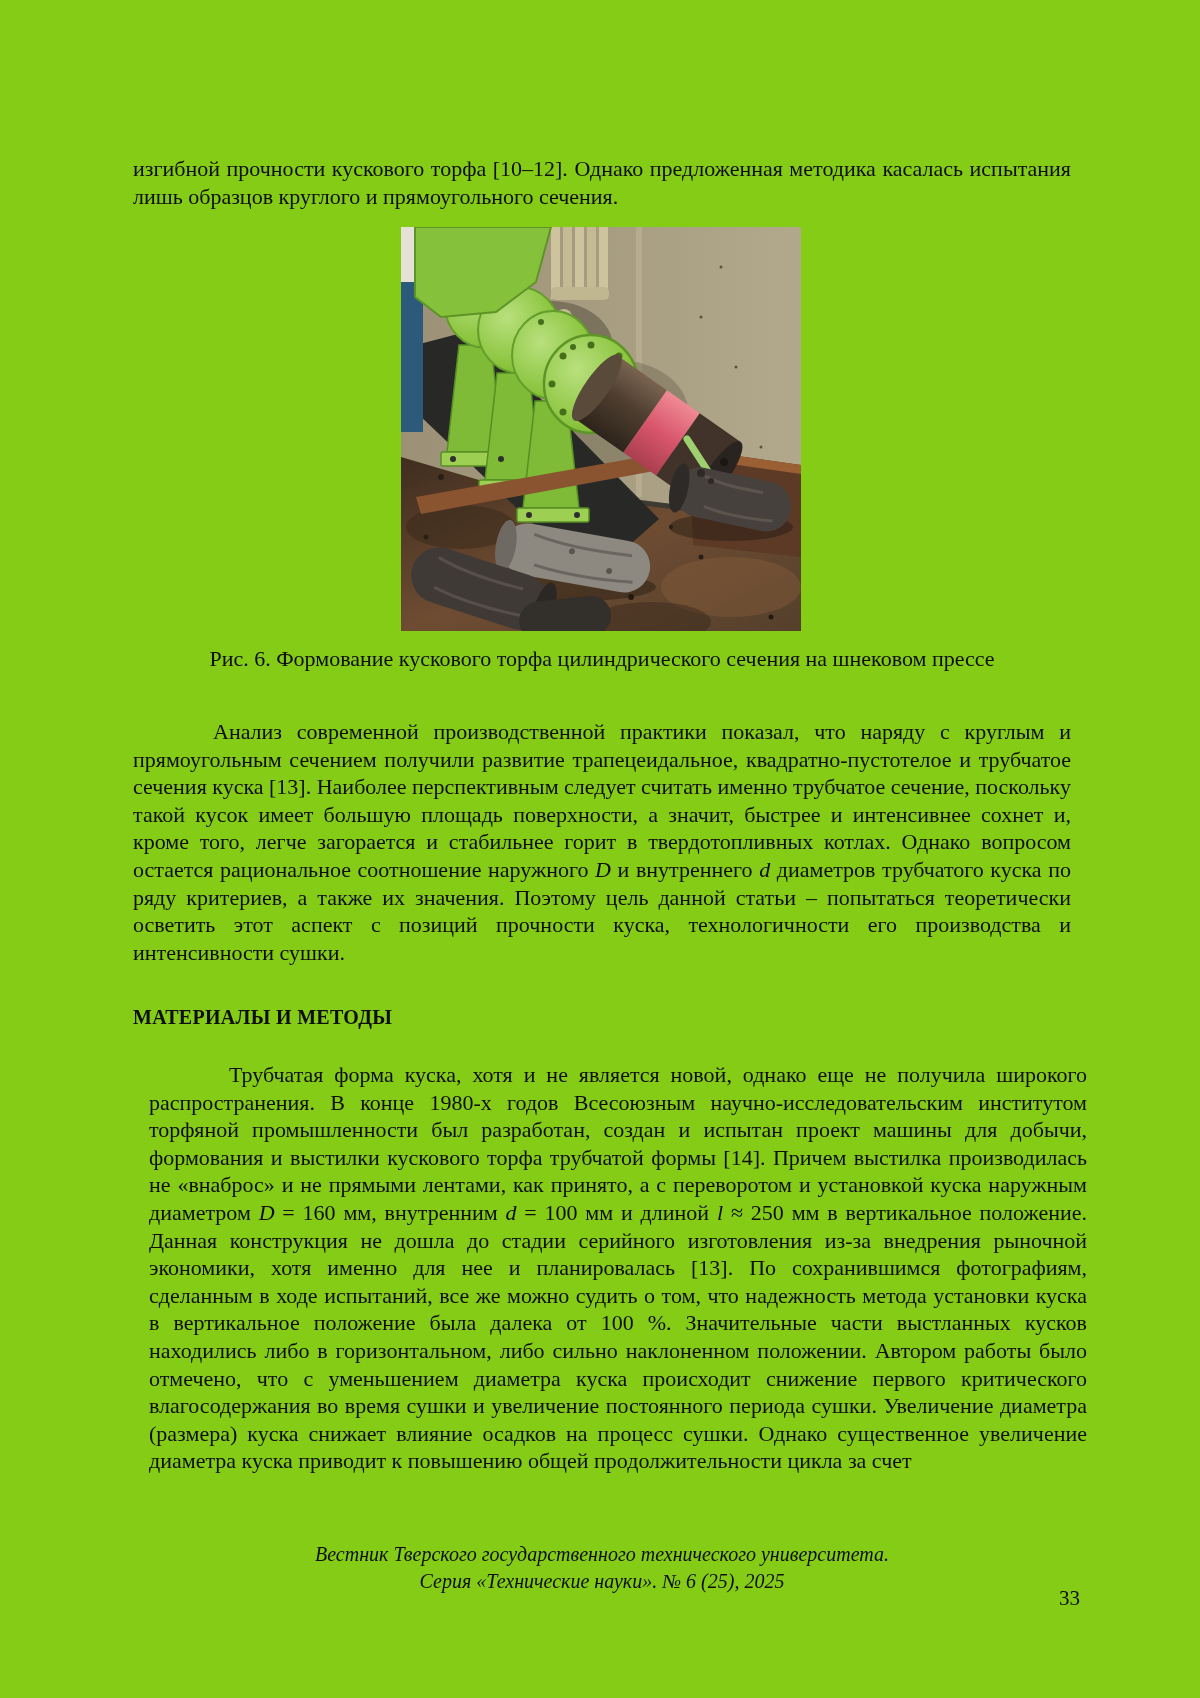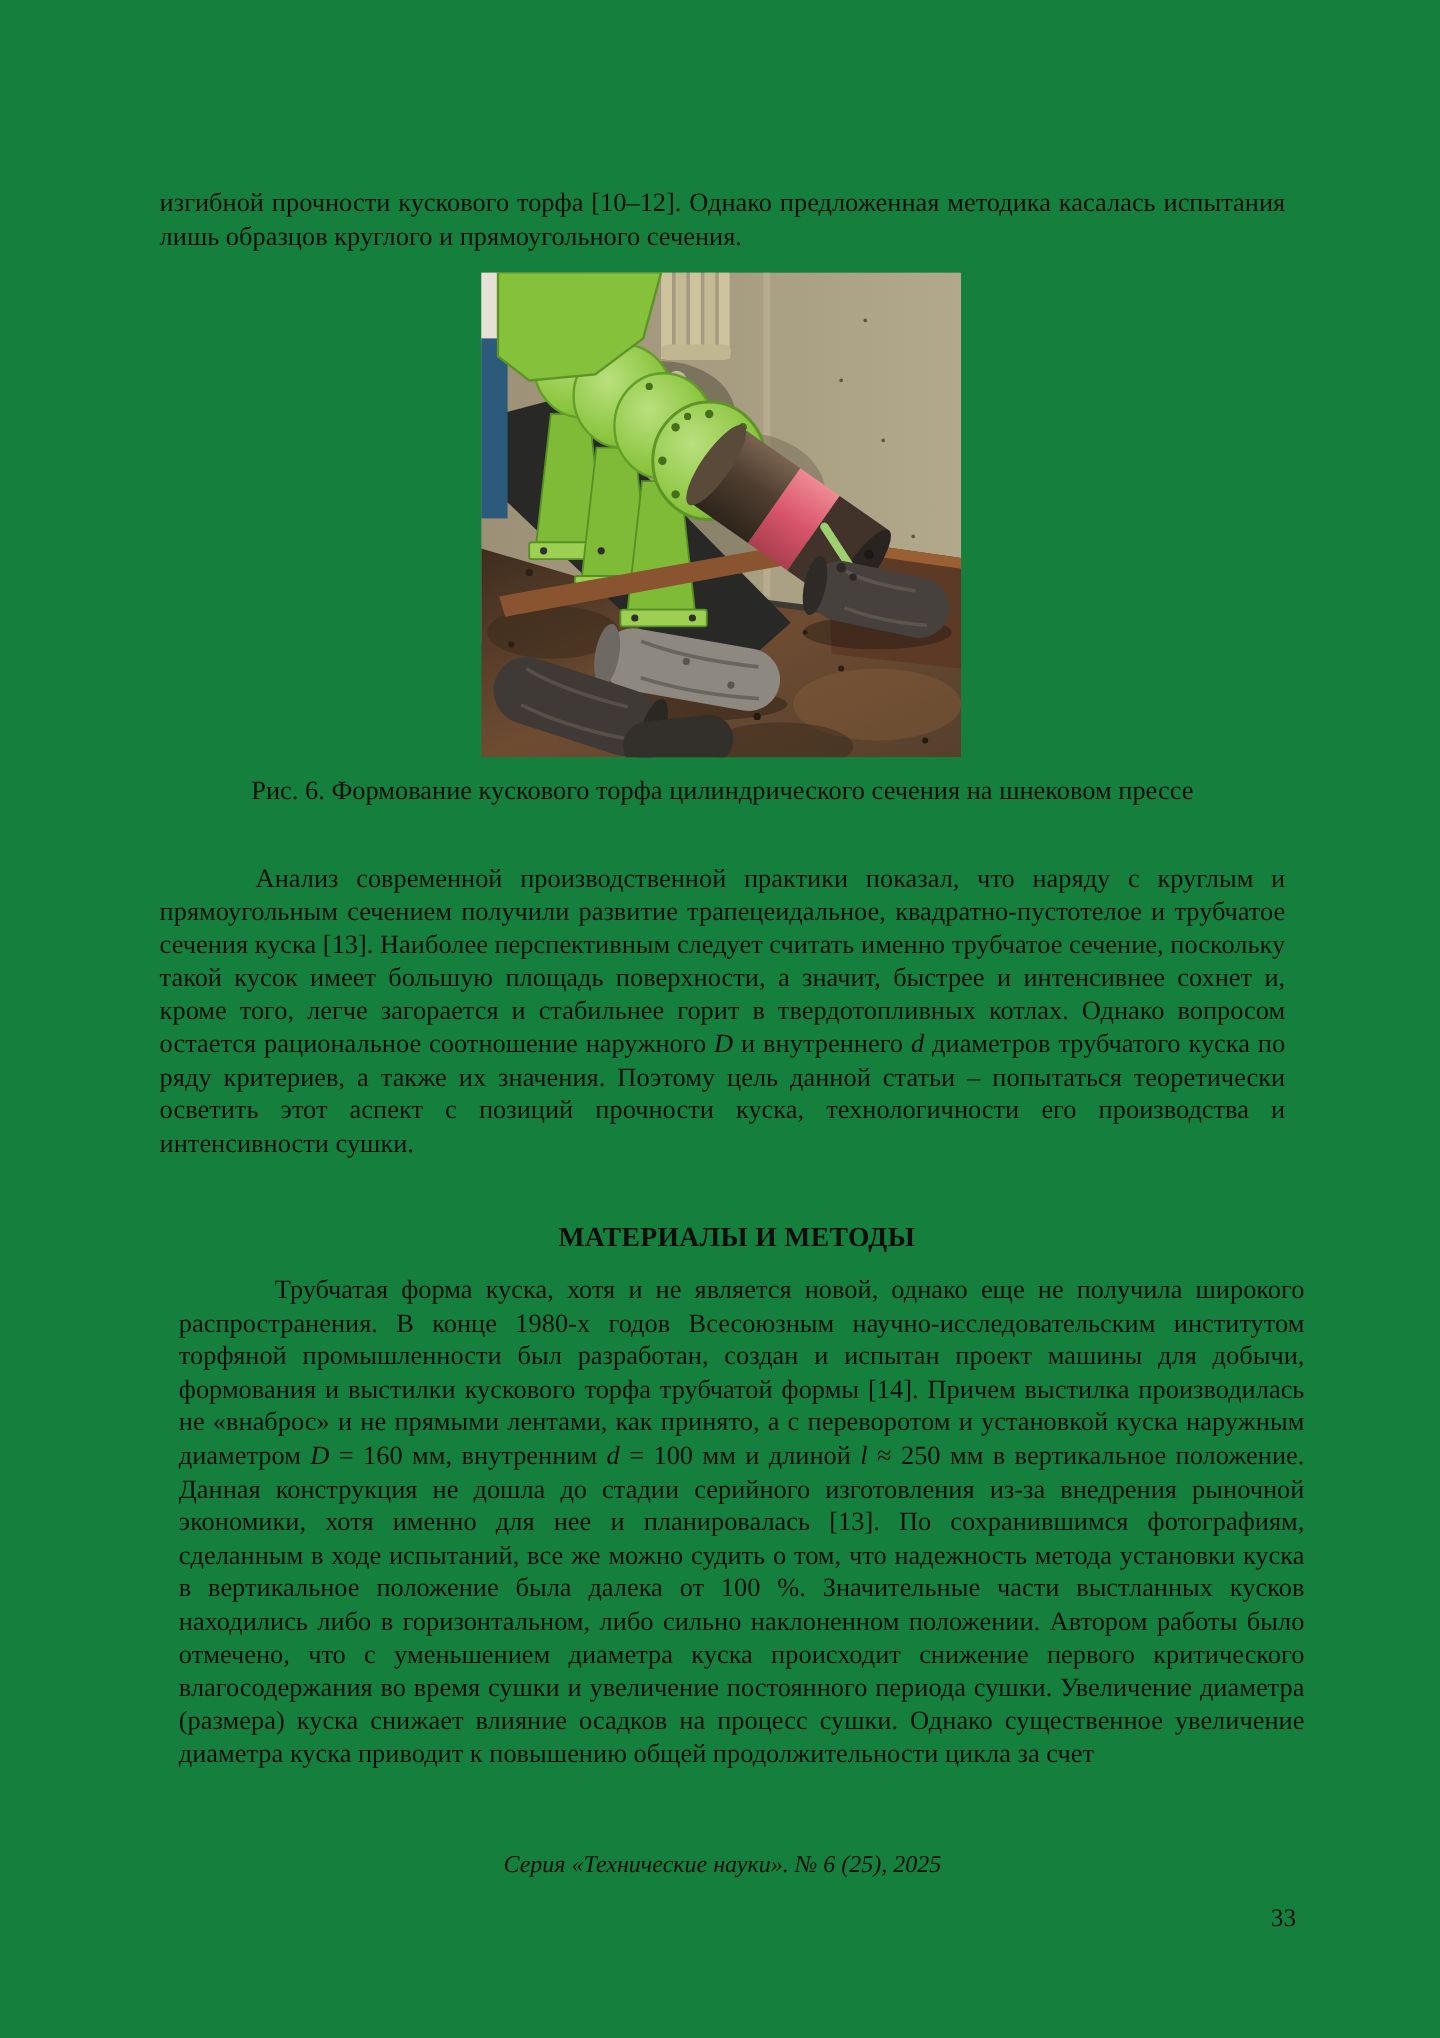--- a/index.html
+++ b/index.html
@@ -1,20 +1,20 @@
 <!DOCTYPE html>
 <html lang="ru"><head>
 <meta charset="utf-8">
 <style>
   html, body { margin: 0; padding: 0; background: #ffffff; }
   .page {
     position: relative;
     width: 1200px;
     height: 1698px;
-    background: #15803d;
+    background: #84cc16;
     overflow: hidden;
     font-family: "Liberation Serif", "DejaVu Serif", serif;
     color: #0e0e0e;
   }
   .bodytext {
     position: absolute;
     left: 133px;
     width: 938px;
     font-size: 22px;
     line-height: 27.6px;
@@ -37,23 +37,23 @@
     text-align: center;
     font-size: 22px;
     line-height: 27px;
   }
   #para-analysis { top: 696px; }
   #section-heading {
     position: absolute;
     top: 1006px;
     left: 133px;
     width: 938px;
-    margin: 12px;
-    text-align: center;
-    font-size: 23px;
+    margin: 0;
+    text-align: left;
+    font-size: 20px;
     font-weight: bold;
     letter-spacing: 0.3px;
   }
   #para-methods { top: 1039px; margin-left: 16px; }
   .footer {
     position: absolute;
     top: 1541px;
     left: 133px;
     width: 938px;
     text-align: center;
@@ -237,18 +237,19 @@
 
   <div id="figure-caption">Рис. 6. Формование кускового торфа цилиндрического сечения на шнековом прессе</div>
 
   <p class="bodytext indent" id="para-analysis"><span>Анализ современной производственной практики показал, что наряду с круглым и прямоугольным сечением получили развитие трапецеидальное, квадратно-пустотелое и трубчатое сечения куска [13]. Наиболее перспективным следует считать именно трубчатое сечение, поскольку такой кусок имеет большую площадь поверхности, а значит, быстрее и интенсивнее сохнет и, кроме того, легче загорается и стабильнее горит в твердотопливных котлах. Однако вопросом остается рациональное соотношение наружного </span><i>D</i><span> и внутреннего </span><i>d</i><span> диаметров трубчатого куска по ряду критериев, а также их значения. Поэтому цель данной статьи – попытаться теоретически осветить этот аспект с позиций прочности куска, технологичности его производства и интенсивности сушки.</span></p>
 
   <h2 id="section-heading">МАТЕРИАЛЫ И МЕТОДЫ</h2>
 
   <p class="bodytext indent" id="para-methods"><span>Трубчатая форма куска, хотя и не является новой, однако еще не получила широкого распространения. В конце 1980-х годов Всесоюзным научно-исследовательским институтом торфяной промышленности был разработан, создан и испытан проект машины для добычи, формования и выстилки кускового торфа трубчатой формы [14]. Причем выстилка производилась не «внаброс» и не прямыми лентами, как принято, а с переворотом и установкой куска наружным диаметром </span><i>D</i><span> = 160 мм, внутренним </span><i>d</i><span> = 100 мм и длиной </span><i>l</i><span> ≈ 250 мм в вертикальное положение. Данная конструкция не дошла до стадии серийного изготовления из-за внедрения рыночной экономики, хотя именно для нее и планировалась [13]. По сохранившимся фотографиям, сделанным в ходе испытаний, все же можно судить о том, что надежность метода установки куска в вертикальное положение была далека от 100 %. Значительные части выстланных кусков находились либо в горизонтальном, либо сильно наклоненном положении. Автором работы было отмечено, что с уменьшением диаметра куска происходит снижение первого критического влагосодержания во время сушки и увеличение постоянного периода сушки. Увеличение диаметра (размера) куска снижает влияние осадков на процесс сушки. Однако существенное увеличение диаметра куска приводит к повышению общей продолжительности цикла за счет</span></p>
 
   <div class="footer">
+    <div>Вестник Тверского государственного технического университета.</div>
     <div>Серия «Технические науки». № 6 (25), 2025</div>
   </div>
 
   <div class="pagenum">33</div>
 
 </div>
 
 </body></html>

